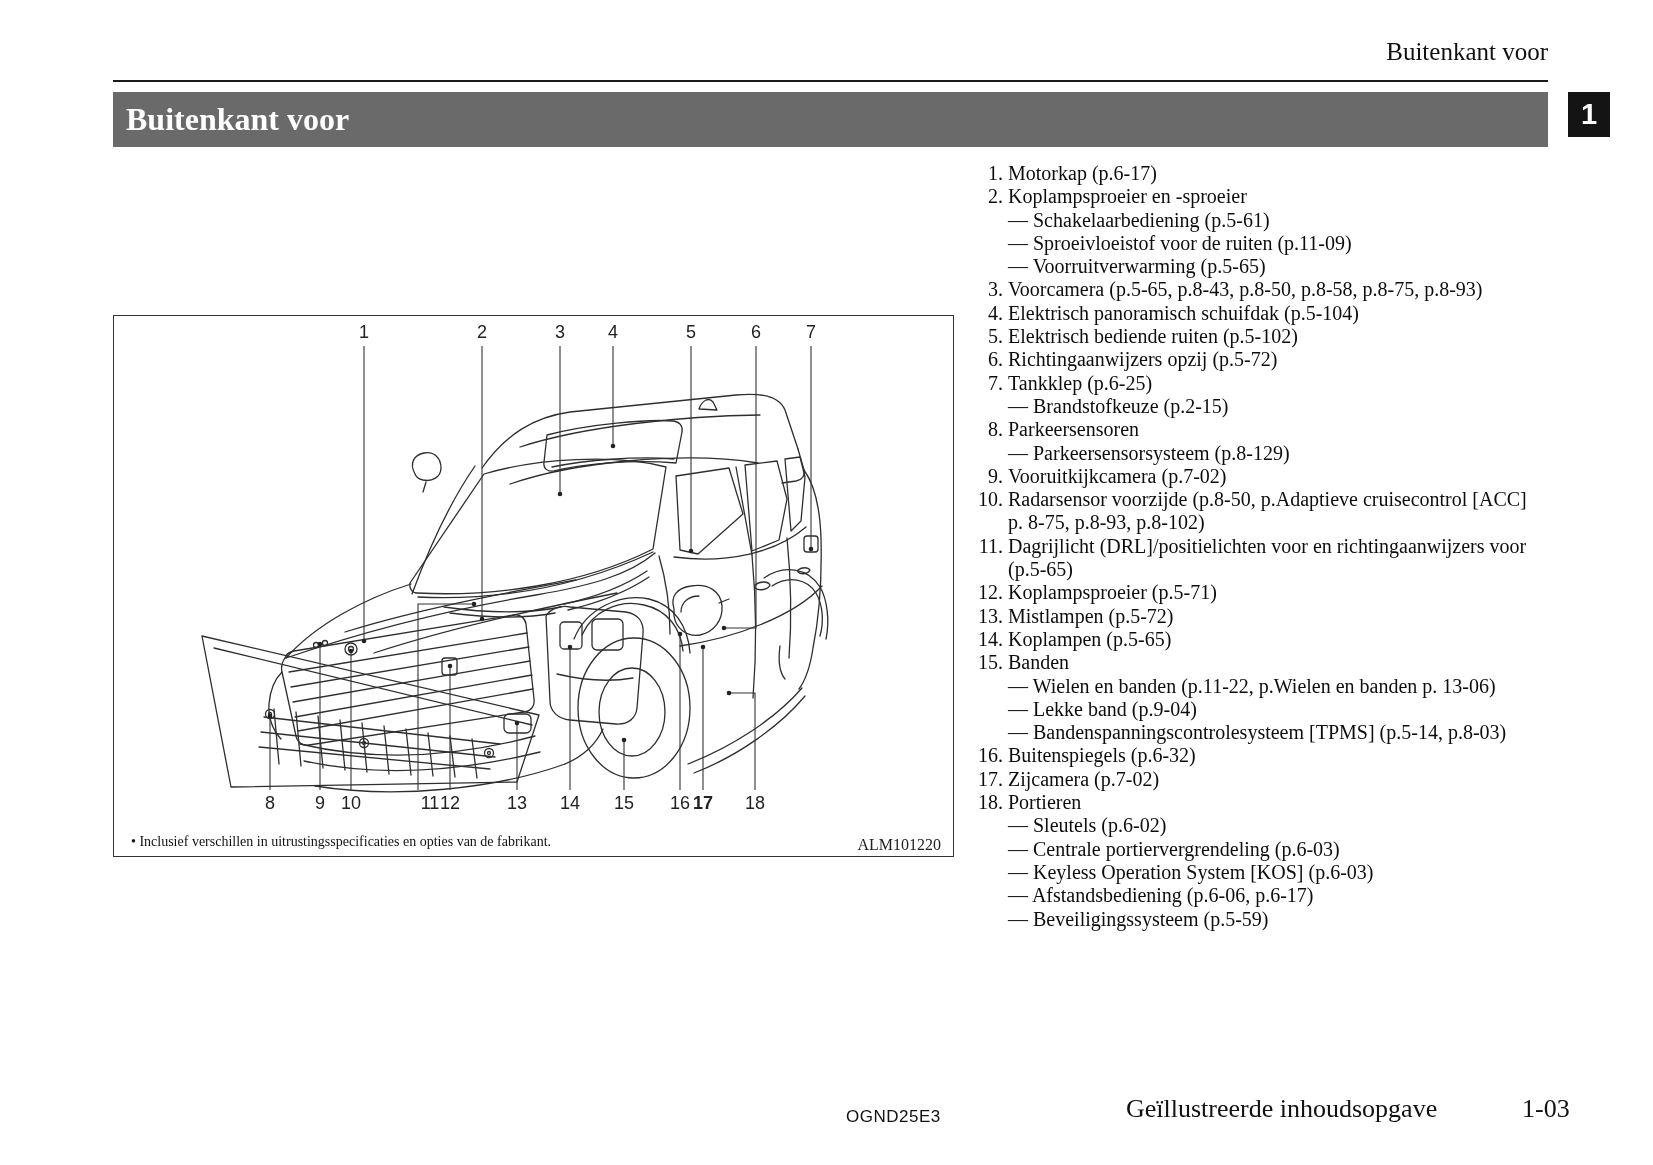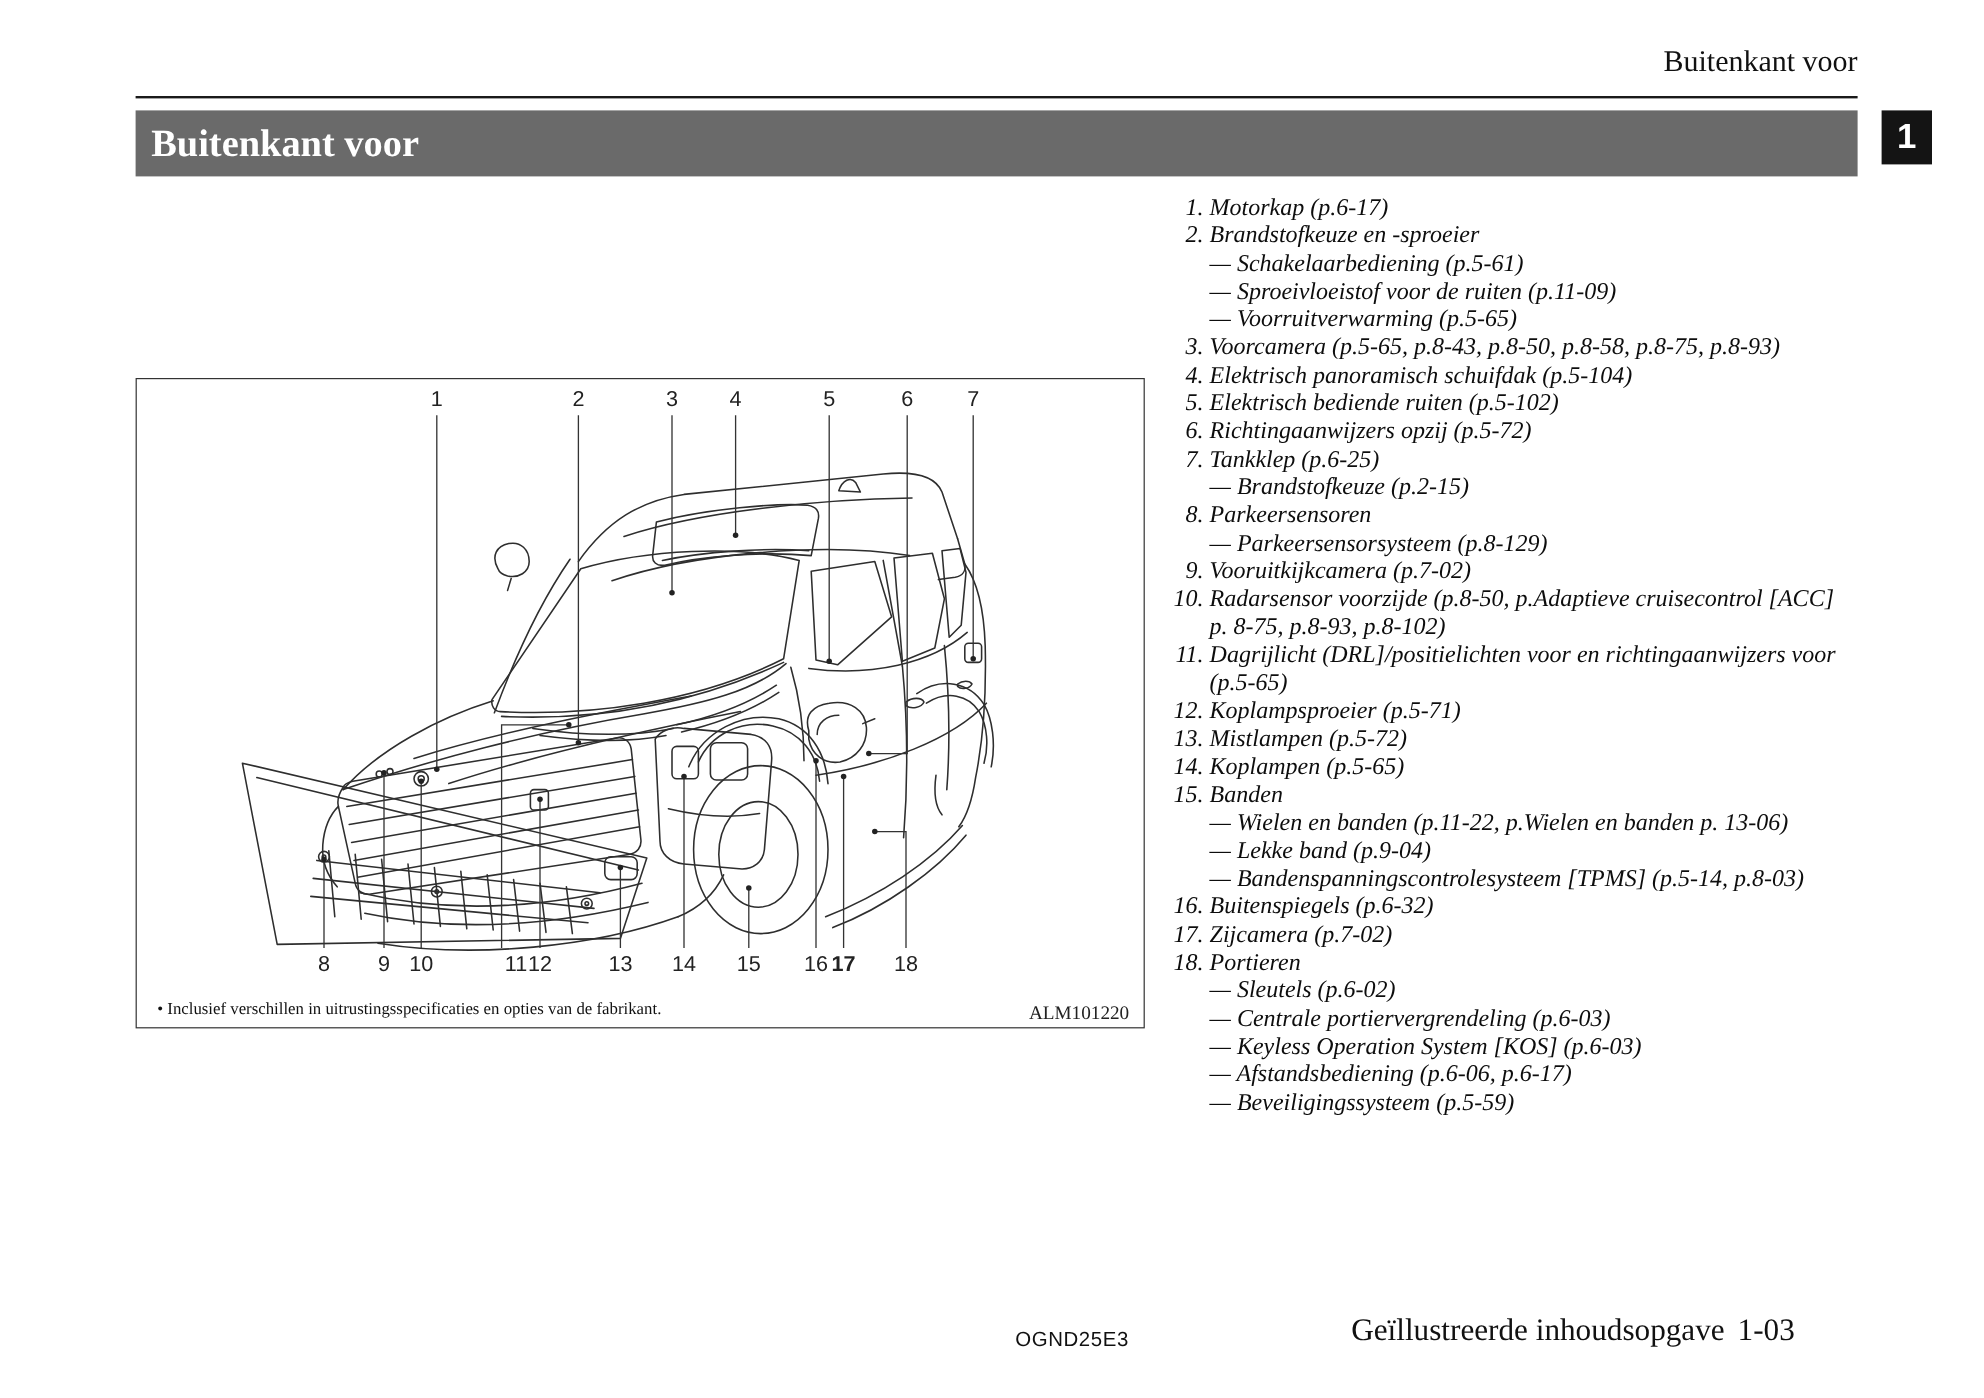--- a/index.html
+++ b/index.html
@@ -18,29 +18,29 @@
 
   .figure-box{position:absolute;left:113px;top:315px;width:839px;height:540px;border:1.5px solid #333;box-sizing:content-box;}
   .figure-box svg{position:absolute;left:0;top:0;}
   .callout-num{position:absolute;transform:translateX(-50%);font-family:"Liberation Sans",sans-serif;
                font-size:18px;color:#222;line-height:20px;}
   .fig-caption{position:absolute;left:17px;bottom:6px;font-size:14px;color:#111;}
   .fig-code{position:absolute;right:12px;bottom:2px;font-size:16px;color:#222;}
 
   .parts-list{position:absolute;left:961px;top:162px;width:690px;
               font-size:20px;line-height:23.3px;color:#0d0d0d;}
-  .li-line{white-space:nowrap;font-style:italic;}
+  .li-line{white-space:nowrap;}
   .li-num{display:inline-block;width:42px;text-align:right;}
   .li-txt{margin-left:5px;}
   .li-cont,.li-sub{padding-left:47px;}
 
   .doc-code{position:absolute;left:846px;top:1107px;font-family:"Liberation Sans",sans-serif;
             font-size:17px;letter-spacing:.5px;color:#111;}
   .footer-section{position:absolute;left:1126px;top:1094px;font-size:26px;color:#111;}
-  .footer-page{position:absolute;left:1448px;top:1094px;font-size:26px;color:#111;}
+  .footer-page{position:absolute;left:1522px;top:1094px;font-size:26px;color:#111;}
 </style>
 </head>
 <body>
 
 <div class="page">
 
   <div class="header-right">Buitenkant voor</div>
   <div class="header-rule"></div>
 
   <div class="title-bar" style="background: rgb(106, 106, 106);">
@@ -211,21 +211,21 @@
         <div class="callout-num" style="left: 566px; top: 477px;">16</div>
         <div class="callout-num" style="left: 589px; top: 477px; font-weight: bold;">17</div>
         <div class="callout-num" style="left: 641px; top: 477px;">18</div>
       </div>
     <div class="fig-caption">• Inclusief verschillen in uitrustingsspecificaties en opties van de fabrikant.</div>
     <div class="fig-code">ALM101220</div>
   </div>
 
   <div class="parts-list" id="parts-list">
       <div class="li-line"><span class="li-num">1.</span><span class="li-txt">Motorkap (p.6-17)</span></div>
-      <div class="li-line"><span class="li-num">2.</span><span class="li-txt">Brandstofkeuze en -sproeier</span></div>
+      <div class="li-line"><span class="li-num">2.</span><span class="li-txt">Koplampsproeier en -sproeier</span></div>
       <div class="li-line li-sub">— Schakelaarbediening (p.5-61)</div>
       <div class="li-line li-sub">— Sproeivloeistof voor de ruiten (p.11-09)</div>
       <div class="li-line li-sub">— Voorruitverwarming (p.5-65)</div>
       <div class="li-line"><span class="li-num">3.</span><span class="li-txt">Voorcamera (p.5-65, p.8-43, p.8-50, p.8-58, p.8-75, p.8-93)</span></div>
       <div class="li-line"><span class="li-num">4.</span><span class="li-txt">Elektrisch panoramisch schuifdak (p.5-104)</span></div>
       <div class="li-line"><span class="li-num">5.</span><span class="li-txt">Elektrisch bediende ruiten (p.5-102)</span></div>
       <div class="li-line"><span class="li-num">6.</span><span class="li-txt">Richtingaanwijzers opzij (p.5-72)</span></div>
       <div class="li-line"><span class="li-num">7.</span><span class="li-txt">Tankklep (p.6-25)</span></div>
       <div class="li-line li-sub">— Brandstofkeuze (p.2-15)</div>
       <div class="li-line"><span class="li-num">8.</span><span class="li-txt">Parkeersensoren</span></div>

